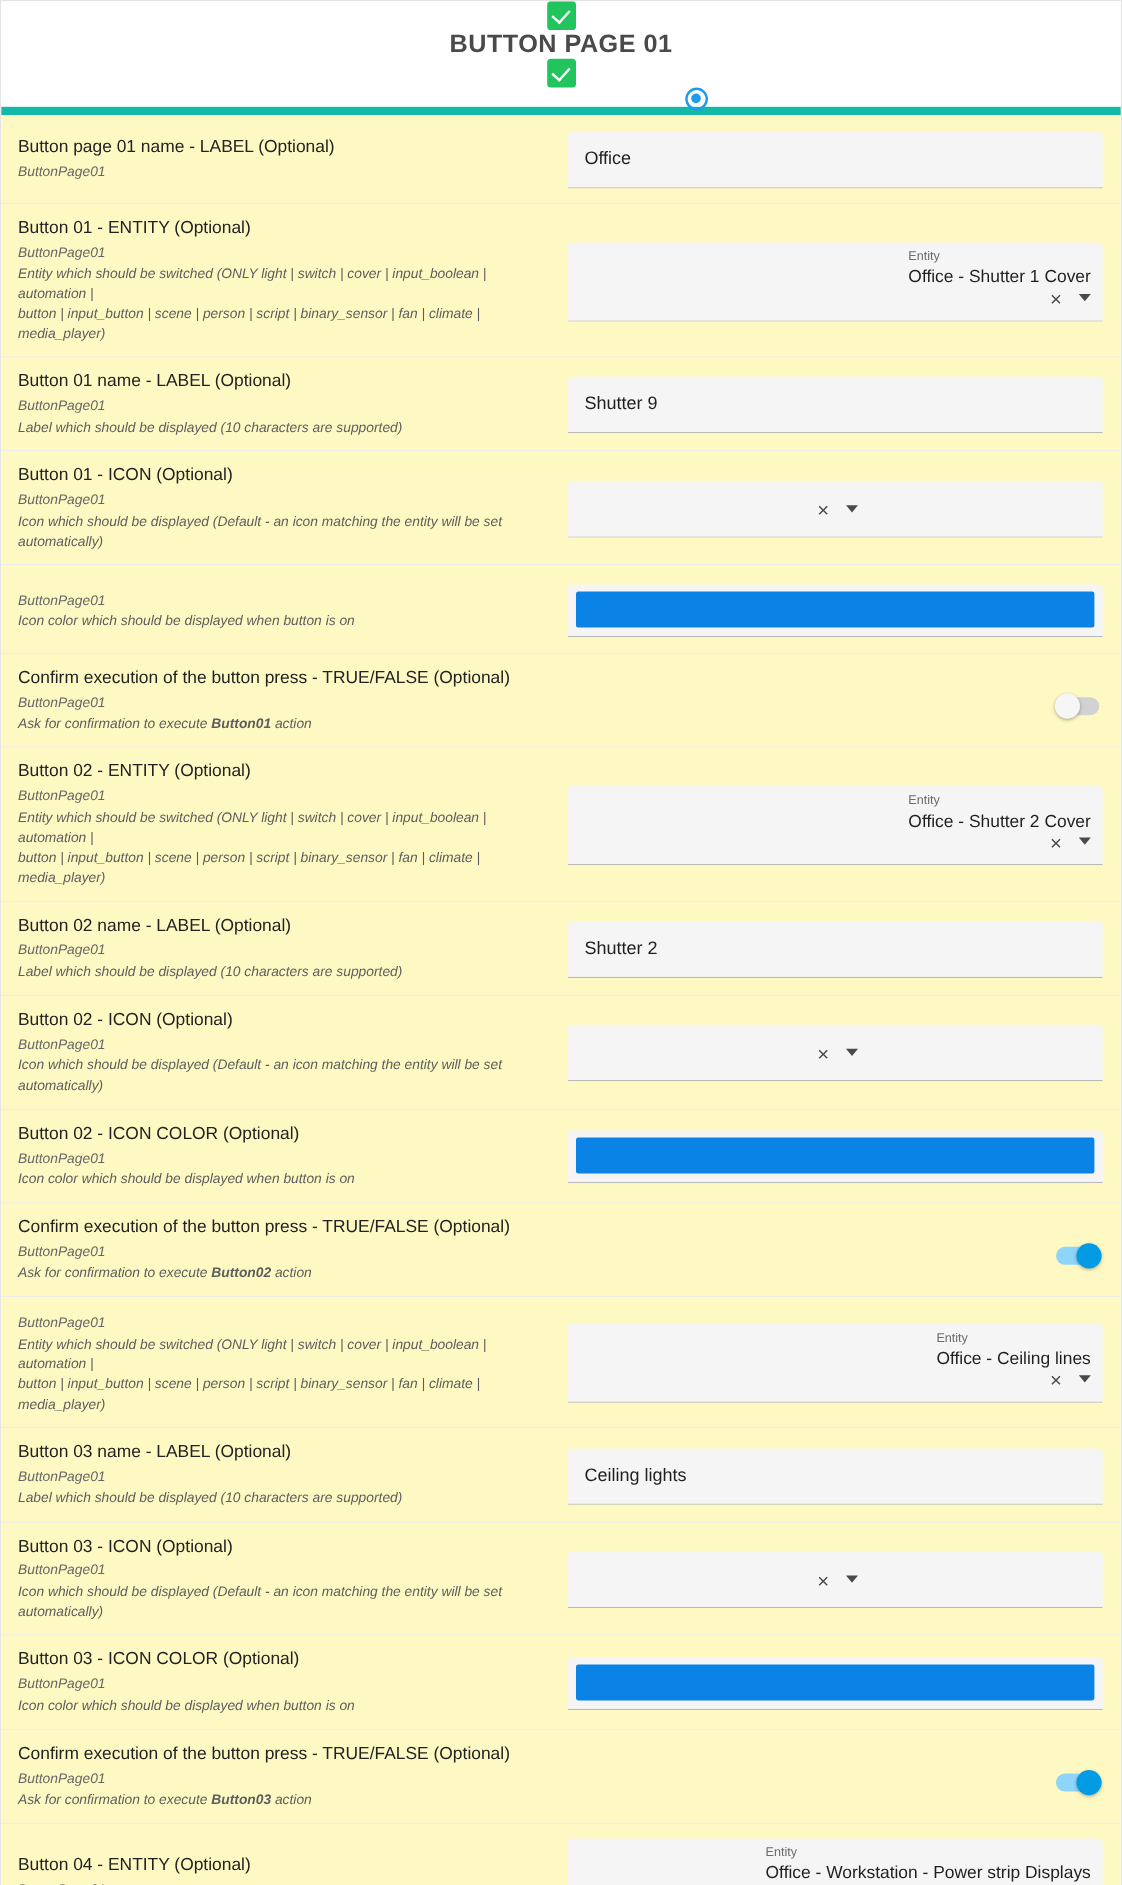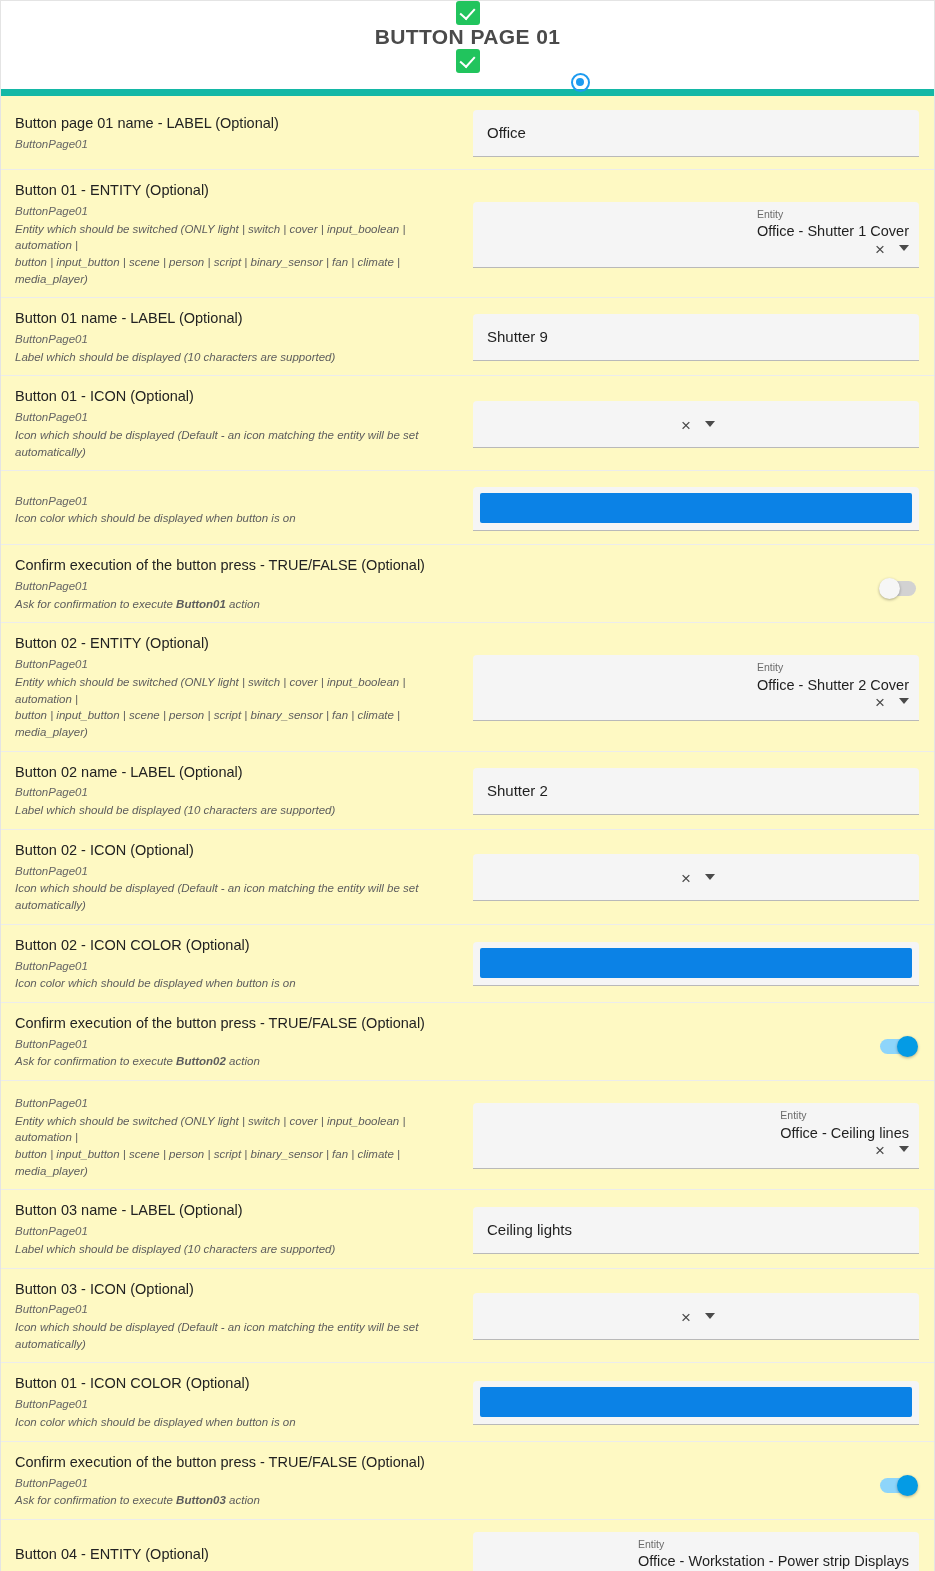--- a/index.html
+++ b/index.html
@@ -410,21 +410,21 @@
             <div class="inner"></div>
             <div class="icons">
               <span class="x-icon">×</span>
               <span class="caret"></span>
             </div>
           </div>
         </div>
       </div>
       <div class="row">
         <div class="left">
-          <div class="label">Button 01 - ICON COLOR (Optional)</div>
+          <div class="label">Button 03 - ICON COLOR (Optional)</div>
           <div class="sub">ButtonPage01</div>
           <div class="desc">Icon color which should be displayed when button is on</div>
         </div>
         <div class="right">
           <div class="colorwrap">
             <div class="swatch" style="background:#0b82e6"></div>
           </div>
         </div>
       </div>
       <div class="row">

